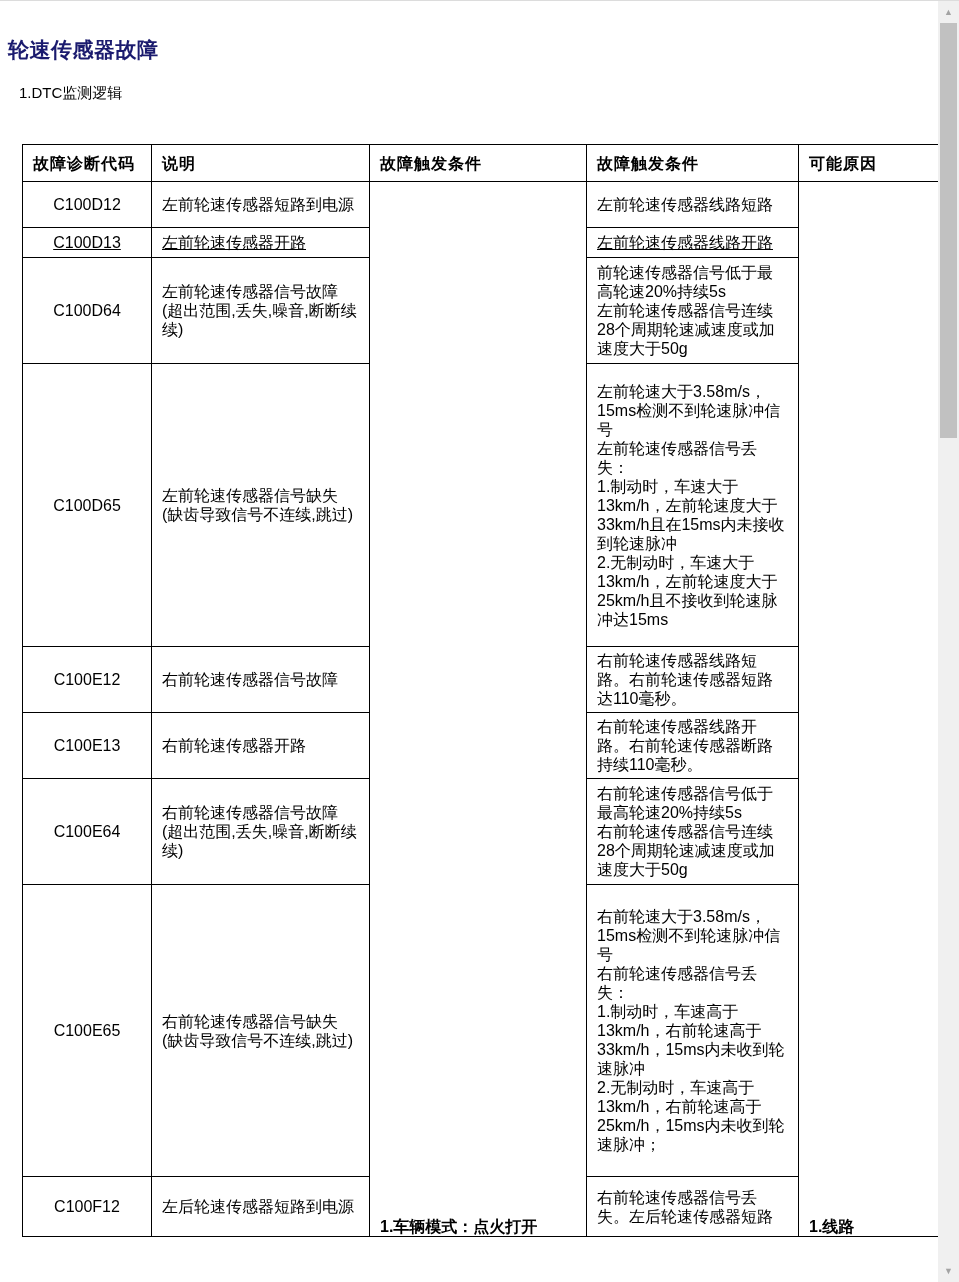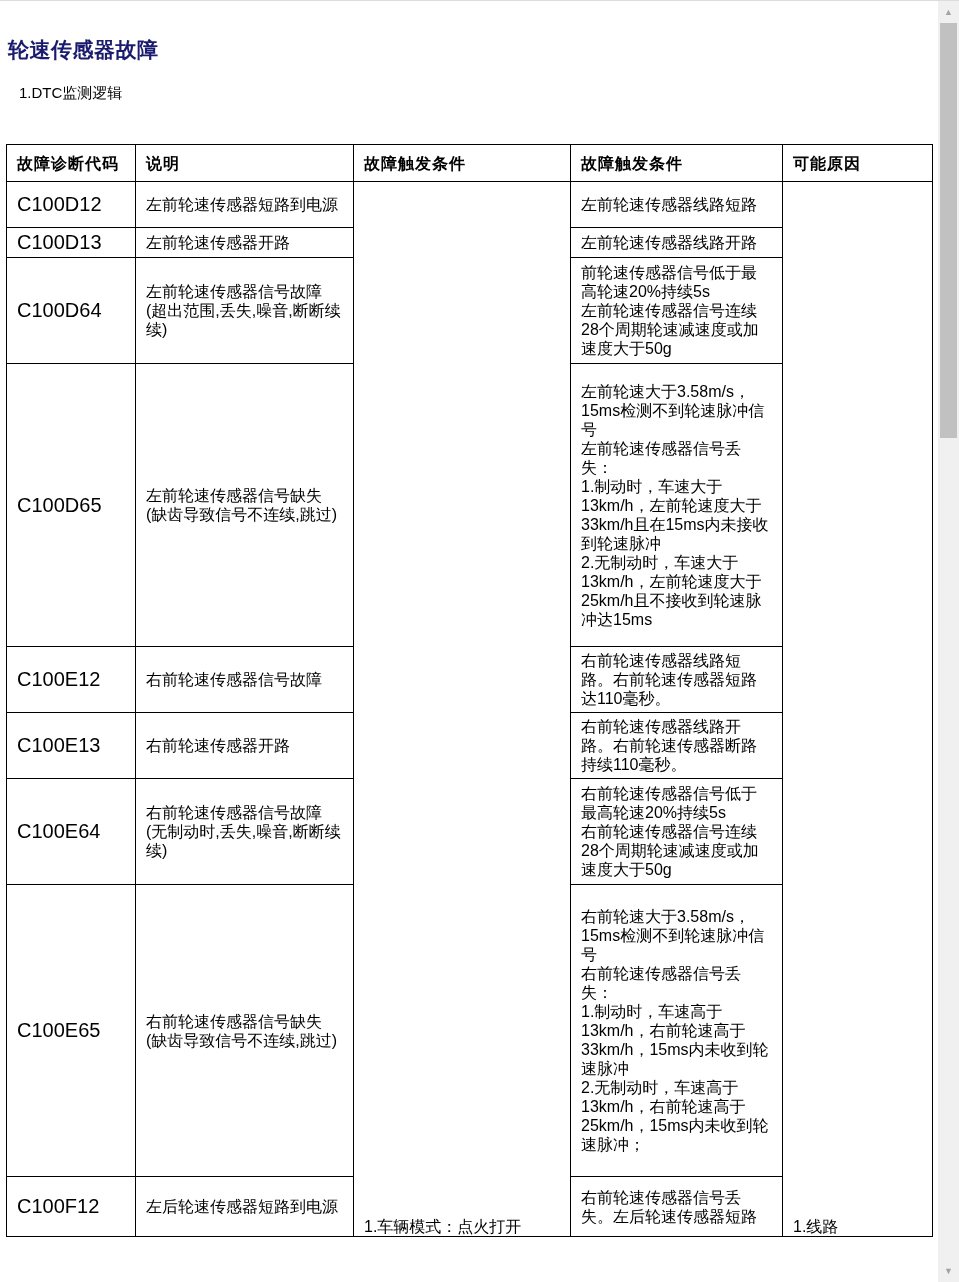--- a/index.html
+++ b/index.html
@@ -11,35 +11,35 @@
   }
   .topline { position: absolute; left: 0; top: 0; width: 959px; height: 1px; background: #dcdcdc; }
   .content { position: absolute; left: 0; top: 0; width: 938px; height: 1282px; overflow: hidden; }
   h1.title {
     position: absolute; left: 8px; top: 36px; margin: 0;
     font-family: Liberation Mono, monospace;
     font-size: 21px; font-weight: bold; color: #1a1a6e; letter-spacing: 0.5px; text-align: right;
   }
   .subtitle { position: absolute; left: 19px; top: 84px; font-size: 15px; color: #000; }
   table.dtc {
-    position: absolute; left: 6px; top: 144px;
+    position: absolute; left: 22px; top: 144px;
     border-collapse: collapse; table-layout: fixed; width: 926px;
     font-size: 16px; line-height: 19px;
   }
   table.dtc th, table.dtc td {
     border: 1.5px solid #000; vertical-align: middle; text-align: left;
     padding: 4px 10px; white-space: pre-line;
   }
   table.dtc th { font-weight: bold; font-size: 16px; height: 28px; letter-spacing: 1px; }
-  table.dtc td.code { font-size: 20px; }
+  table.dtc td.code { font-size: 16px; text-align: center; }
   table.dtc td.trigger { line-height: 19px; }
-  .r-d12 { height: 46px; } .r-d13 { height: 30px; } .r-d64 { height: 106px; }
+  .r-d12 { height: 46px; } .r-d13 { height: 30px; text-decoration: underline; } .r-d64 { height: 106px; }
   .r-d65 { height: 283px; } .r-e12 { height: 66px; } .r-e13 { height: 66px; }
   .r-e64 { height: 106px; } .r-e65 { height: 292px; } .r-f12 { height: 60px; }
-  td.detect, td.cause { vertical-align: bottom !important; padding-bottom: 0 !important; }
+  td.detect, td.cause { vertical-align: bottom !important; padding-bottom: 0 !important; font-weight: bold; }
   .scrollbar { position: absolute; right: 0; top: 1px; width: 21px; height: 1281px; background: #f0f0f0; }
   .scroll-up, .scroll-down { position: absolute; left: 0; width: 21px; height: 18px; display: flex; align-items: center; justify-content: center; color: #a3a3a3; font-size: 9px; }
   .scroll-up { top: 2px; } .scroll-down { bottom: 2px; }
   .scroll-thumb { position: absolute; left: 2px; top: 22px; width: 17px; height: 415px; background: #c1c1c1; }
 </style>
 </head>
 <body>
 
 <div class="topline"></div>
 
@@ -96,21 +96,21 @@
         <td>右前轮速传感器信号故障</td>
         <td class="trigger">右前轮速传感器线路短路。右前轮速传感器短路达110毫秒。</td>
       </tr>
       <tr class="r-e13">
         <td class="code">C100E13</td>
         <td>右前轮速传感器开路</td>
         <td class="trigger">右前轮速传感器线路开路。右前轮速传感器断路持续110毫秒。</td>
       </tr>
       <tr class="r-e64">
         <td class="code">C100E64</td>
-        <td>右前轮速传感器信号故障(无制动时,丢失,噪音,断断续续)</td>
+        <td>右前轮速传感器信号故障(超出范围,丢失,噪音,断断续续)</td>
         <td class="trigger">右前轮速传感器信号低于最高轮速20%持续5s
 右前轮速传感器信号连续28个周期轮速减速度或加速度大于50g</td>
       </tr>
       <tr class="r-e65">
         <td class="code">C100E65</td>
         <td>右前轮速传感器信号缺失(缺齿导致信号不连续,跳过)</td>
         <td class="trigger">右前轮速大于3.58m/s，15ms检测不到轮速脉冲信号
 右前轮速传感器信号丢失：
 1.制动时，车速高于13km/h，右前轮速高于33km/h，15ms内未收到轮速脉冲
 2.无制动时，车速高于13km/h，右前轮速高于25km/h，15ms内未收到轮速脉冲；</td>

